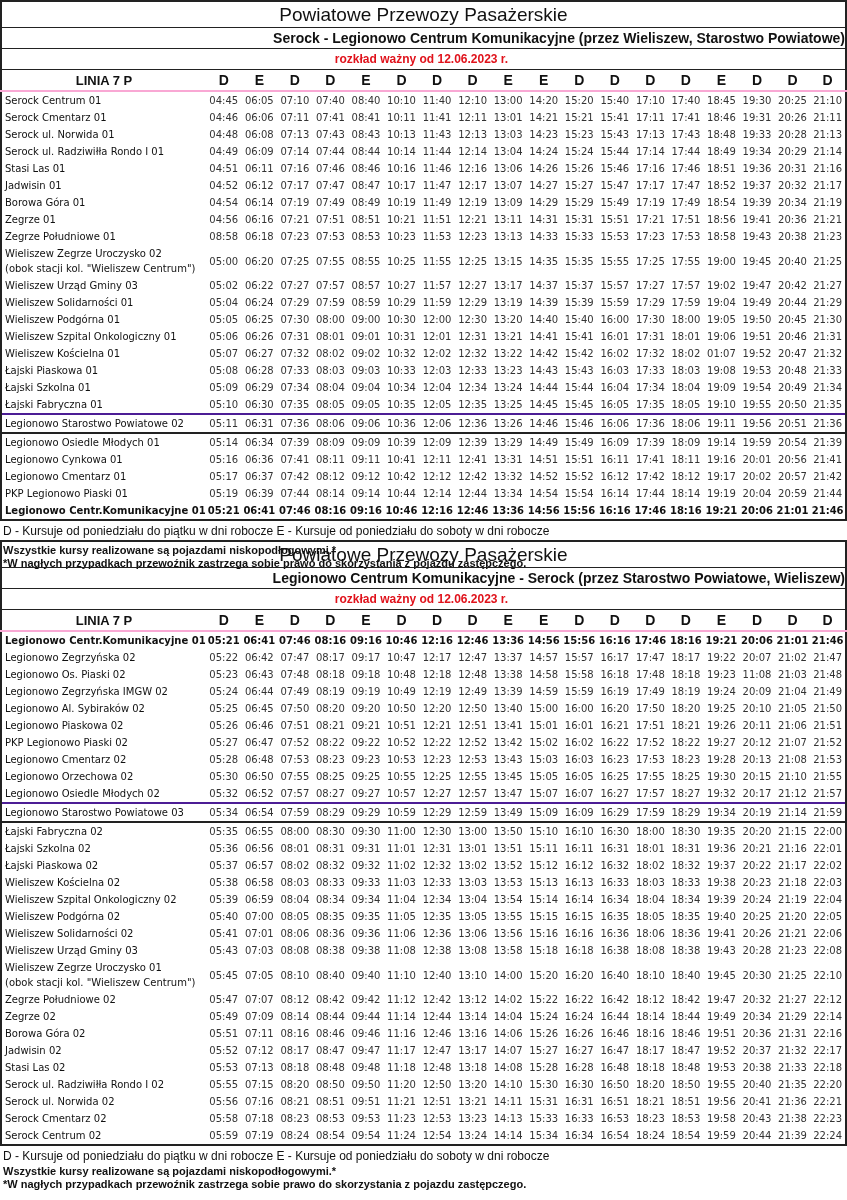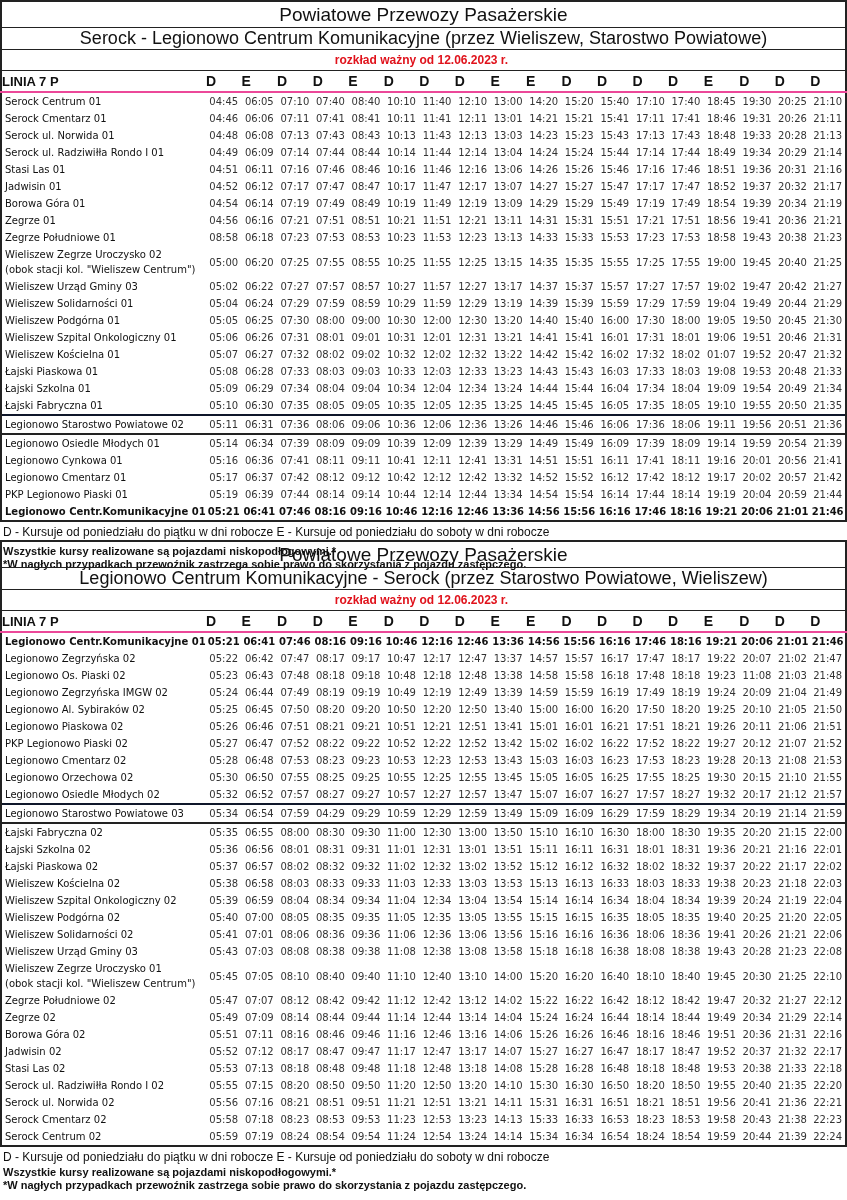--- a/index.html
+++ b/index.html
@@ -3,30 +3,30 @@
 <meta charset="utf-8">
 <style>
   html,body{margin:0;padding:0;background:#fff;}
   body{width:847px;height:1200px;position:relative;font-family:"Liberation Sans",sans-serif;color:#111;overflow:hidden;}
   .sheet{position:absolute;left:0;width:847px;}
   .sheet.s1{top:0;}
   .sheet.s2{top:540px;}
   table.tt{border-collapse:collapse;width:847px;table-layout:fixed;font-family:"DejaVu Sans",sans-serif;}
   table.tt td{padding:0;white-space:nowrap;}
   .hdr-title{border:2px solid #222;border-bottom:1px solid #222;text-align:center;font-size:19px;font-weight:normal;height:25px;font-family:"Liberation Sans",sans-serif;}
-  .hdr-route{border-left:2px solid #222;border-right:2px solid #222;border-bottom:1px solid #222;text-align:center;font-size:18px;font-weight:normal;height:20px;font-family:"Liberation Sans",sans-serif;}
+  .hdr-route{border-left:2px solid #222;border-right:2px solid #222;border-bottom:1px solid #222;text-align:right;font-size:14px;font-weight:bold;height:20px;font-family:"Liberation Sans",sans-serif;}
   .hdr-valid{border-left:2px solid #222;border-right:2px solid #222;border-bottom:1px solid #222;text-align:center;font-size:12px;font-weight:bold;color:#e0121b;height:20px;padding-right:4px !important;font-family:"Liberation Sans",sans-serif;}
-  .colhead td{border-bottom:2px solid #ec4899;font-weight:bold;font-size:14px;height:20px;font-family:"Liberation Sans",sans-serif;}
+  .colhead td{border-bottom:2px solid #f9a8d4;font-weight:bold;font-size:14px;text-align:center;height:20px;font-family:"Liberation Sans",sans-serif;}
   .colhead td.linia{font-size:13px;}
   .row td{font-size:10px;height:17px;text-align:center;color:#333;}
   .row td.stop{text-align:left;padding-left:3px;font-size:10px;color:#111;}
   .row.tall td{height:32px;}
   .row.tall td.stop{line-height:15px;}
   .row.bold td{font-weight:bold;color:#111;}
-  .row.boxed td{border-top:2px solid #0f172a;border-bottom:2px solid #222;}
+  .row.boxed td{border-top:2px solid #4c1d95;border-bottom:2px solid #222;}
   .tt tr td:first-child{border-left:2px solid #222;}
   .tt tr td:last-child{border-right:2px solid #222;}
   .tt tr.last td{border-bottom:2px solid #222;}
   .legend{font-size:12px;margin:3px 0 0 3px;font-family:Liberation Sans, sans-serif;}
   .note{font-size:11px;font-weight:bold;margin:6px 0 0 3px;font-family:"Liberation Sans",sans-serif;}
   .note2{font-size:11px;font-weight:bold;margin:1px 0 0 3px;font-family:"Liberation Sans",sans-serif;}
   .s2 .note{margin-top:2px;}
   col.c-stop{width:205px;}
 </style>
 </head>
@@ -823,21 +823,21 @@
           <td>19:32</td>
           <td>20:17</td>
           <td>21:12</td>
           <td>21:57</td>
         </tr>
         <tr class="row boxed">
           <td class="stop"><span>Legionowo Starostwo Powiatowe 03</span></td>
           <td>05:34</td>
           <td>06:54</td>
           <td>07:59</td>
-          <td>04:29</td>
+          <td>08:29</td>
           <td>09:29</td>
           <td>10:59</td>
           <td>12:29</td>
           <td>12:59</td>
           <td>13:49</td>
           <td>15:09</td>
           <td>16:09</td>
           <td>16:29</td>
           <td>17:59</td>
           <td>18:29</td>

